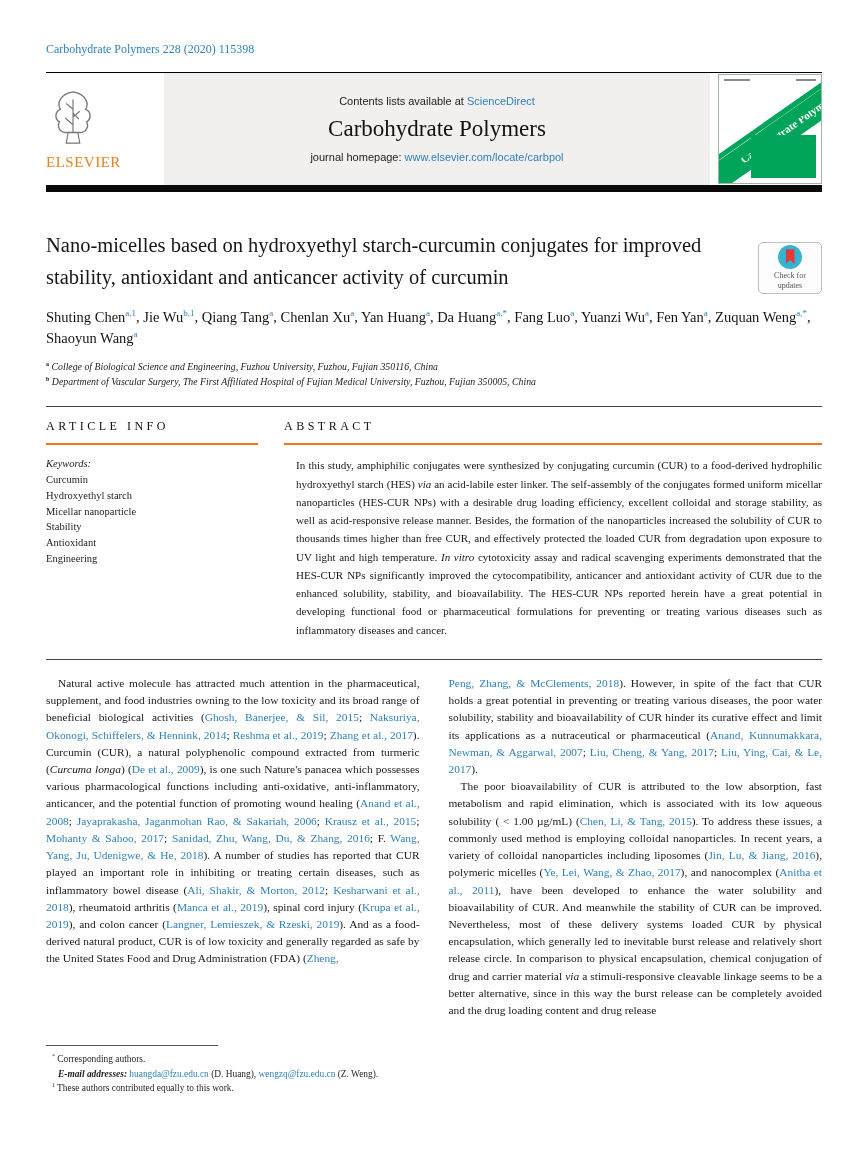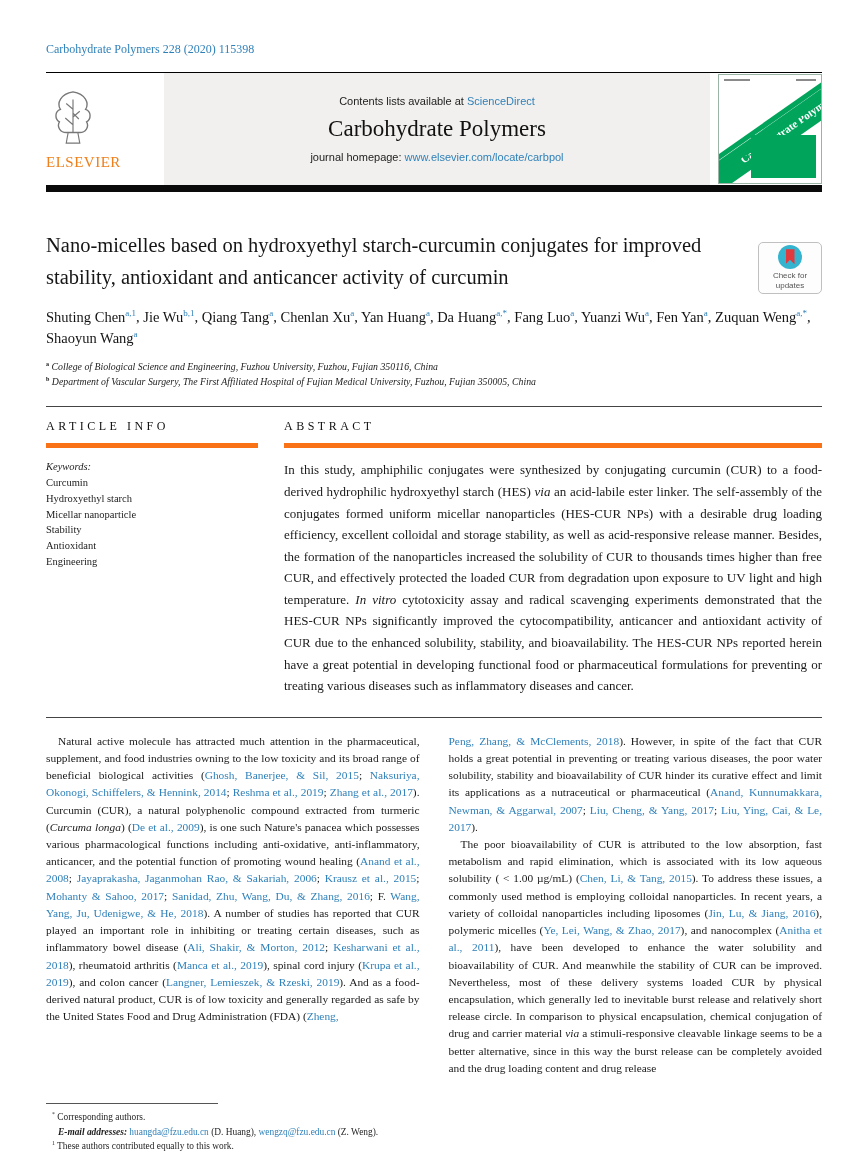--- a/index.html
+++ b/index.html
@@ -41,37 +41,37 @@
   .cover-meta2 { position:absolute; top:4px; right:5px; width:20px; height:2px; background:#8a8a8a; }
 
   
   .title-row { margin-top:38px; display:flex; align-items:flex-end; gap:24px; }
   .article-title { flex:1; font-size:20.5px; line-height:1.55; color:#161616; }
   .check-badge { width:64px; height:52px; border:1px solid #c0c0c0; border-radius:5px;
                  display:flex; flex-direction:column; align-items:center; justify-content:center; gap:2px; background:#fdfdfd; }
   .badge-circle { width:24px; height:24px; border-radius:50%; background:#35b4cf; display:flex; align-items:flex-start; justify-content:center; }
   .bookmark { width:9px; height:15px; margin-top:4px; background:#e03a3e;
               clip-path:polygon(0 0,100% 0,100% 100%,50% 70%,0 100%); }
-  .badge-text { font-family:Liberation Sans, sans-serif; font-size:8px; color:#555; text-align:center; line-height:1.15; width:56px; }
+  .badge-text { font-family:Liberation Serif, serif; font-size:8px; color:#555; text-align:center; line-height:1.15; width:56px; }
 
   
   .authors { margin-top:13px; font-size:14.5px; line-height:1.5; color:#141414; }
   .authors sup { color:#2f80b9; }
   .affils { margin-top:9px; font-size:9.8px; line-height:1.55; color:#222; }
   .affils sup { color:#111; font-weight:bold; }
 
   
   .info-abs { margin-top:17px; border-top:1px solid #444; border-bottom:1px solid #444;
               display:flex; gap:26px; padding:12px 0 20px 0; }
   .col-info { width:212px; flex-shrink:0; }
   .col-abs { flex:1; }
-  .block-heading { font-size:12px; letter-spacing:3.5px; color:#111; padding-bottom:9px; border-bottom:5px solid #f97316; margin-bottom:11px; }
+  .block-heading { font-size:12px; letter-spacing:3.5px; color:#111; padding-bottom:9px; border-bottom:2px solid #f97316; margin-bottom:11px; }
   .kw-label { font-size:10.5px; font-style:italic; line-height:1.5; }
   .kw-item { font-size:10.5px; line-height:1.5; }
-  .abstract-text { font-size:13px; line-height:1.66; text-align:justify; color:#191919; }
+  .abstract-text { font-size:11px; line-height:1.66; text-align:justify; color:#191919;margin-left:12px; }
 
   
   .section-heading { margin-top:22px; font-size:12.5px; font-weight:bold; color:#111; }
   .body-cols { margin-top:15px; display:flex; gap:29px; }
   .bcol { flex:1; min-width:0; }
   .bcol p { font-size:11.4px; line-height:1.51; text-align:justify; color:#191919; }
   .indent { text-indent:12px; }
 
   
   .footnotes { margin-top:26px; }

